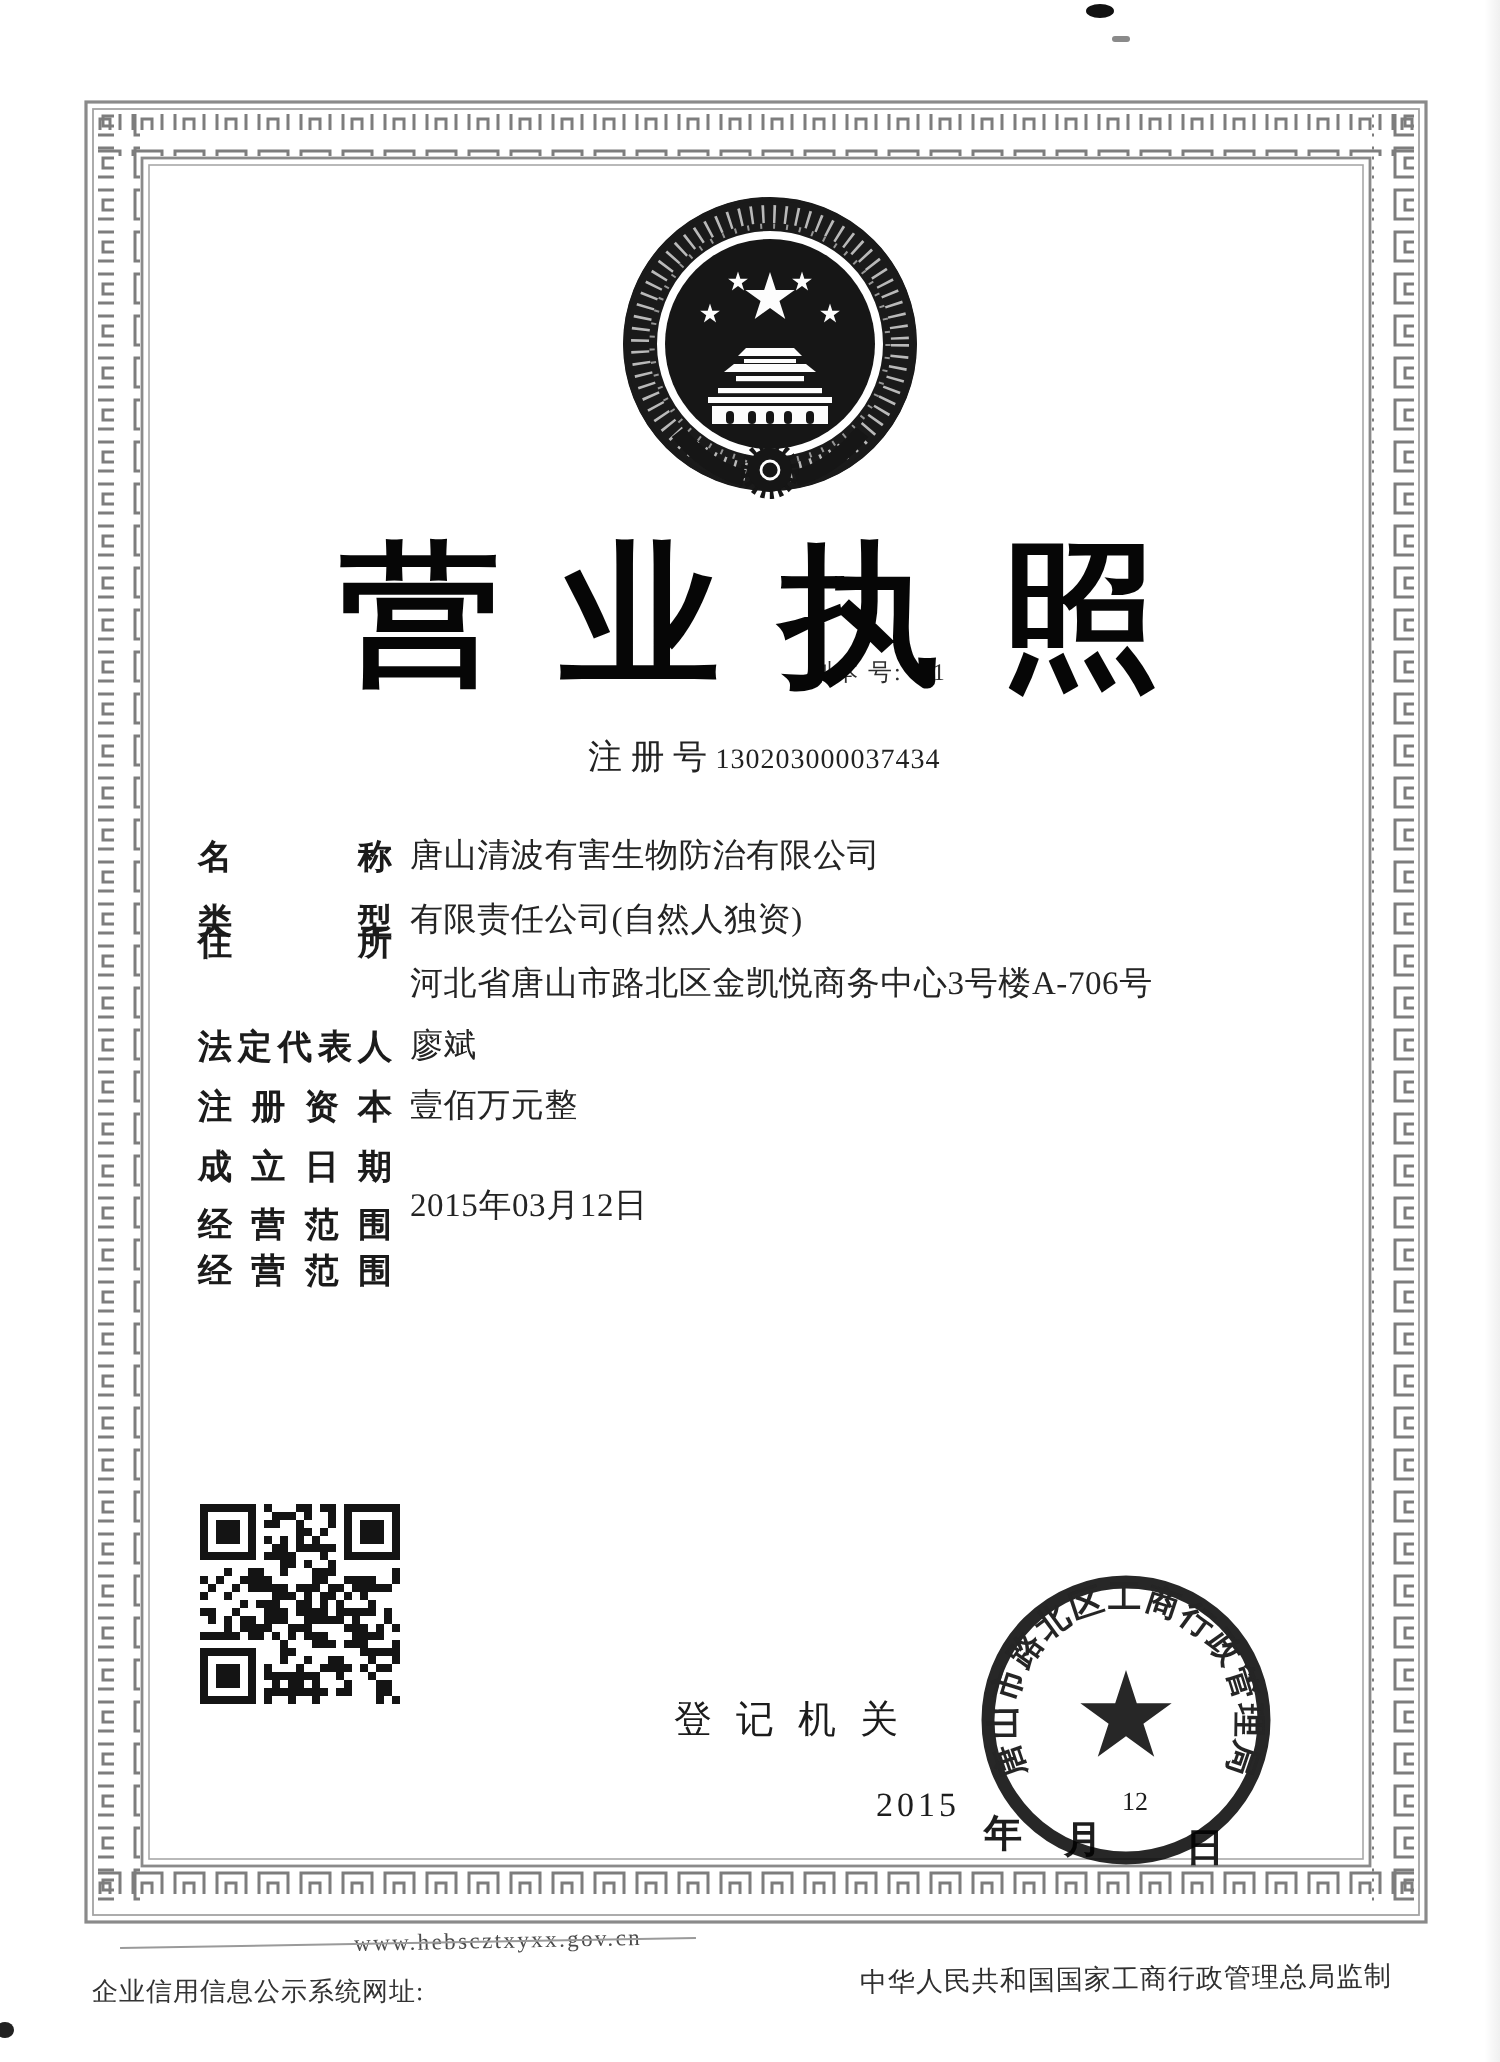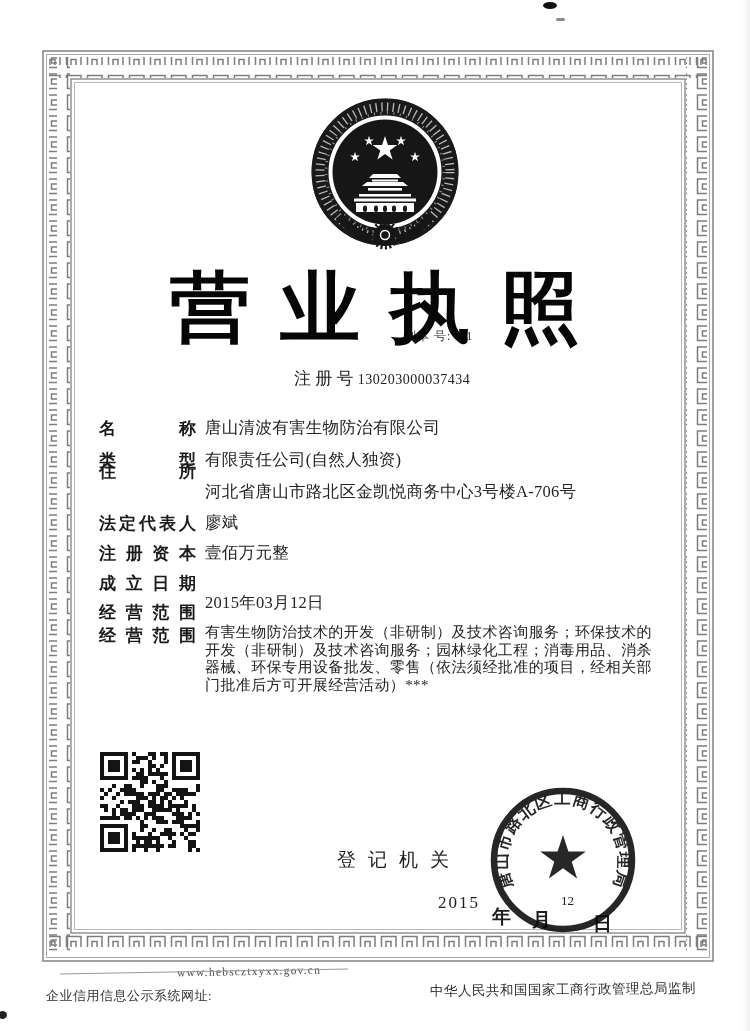--- a/index.html
+++ b/index.html
@@ -136,21 +136,20 @@
   <span class="lbl abs" style="top:542px">注册资本</span>
   <span class="val abs" style="top:542px">壹佰万元整</span>
 
   <span class="lbl abs" style="top:572px">成立日期</span>
   <span class="val abs" style="top:592px">2015年03月12日</span>
 
   <span class="lbl abs" style="top:601px">经营范围</span>
   <span class="val abs" style="top:601px"></span>
 
   <span class="lbl abs" style="top:624px">经营范围</span>
-  <span class="val scope abs" style="top:624px">有害生物防治技术的开发（非研制）及技术咨询服务；环保技术的开发（非研制）及技术咨询服务；园林绿化工程；消毒用品、消杀器械、环保专用设备批发、零售（依法须经批准的项目，经相关部门批准后方可开展经营活动）***</span>
 
   <svg class="qr" width="104" height="104" viewBox="0 0 104 104">
       <rect x="0" y="0" width="100" height="100" fill="#ffffff"></rect>
       <rect x="32" y="0" width="4" height="4" fill="#141414"></rect>
       <rect x="48" y="0" width="4" height="4" fill="#141414"></rect>
       <rect x="52" y="0" width="4" height="4" fill="#141414"></rect>
       <rect x="60" y="0" width="4" height="4" fill="#141414"></rect>
       <rect x="64" y="0" width="4" height="4" fill="#141414"></rect>
       <rect x="36" y="4" width="4" height="4" fill="#141414"></rect>
       <rect x="40" y="4" width="4" height="4" fill="#141414"></rect>

